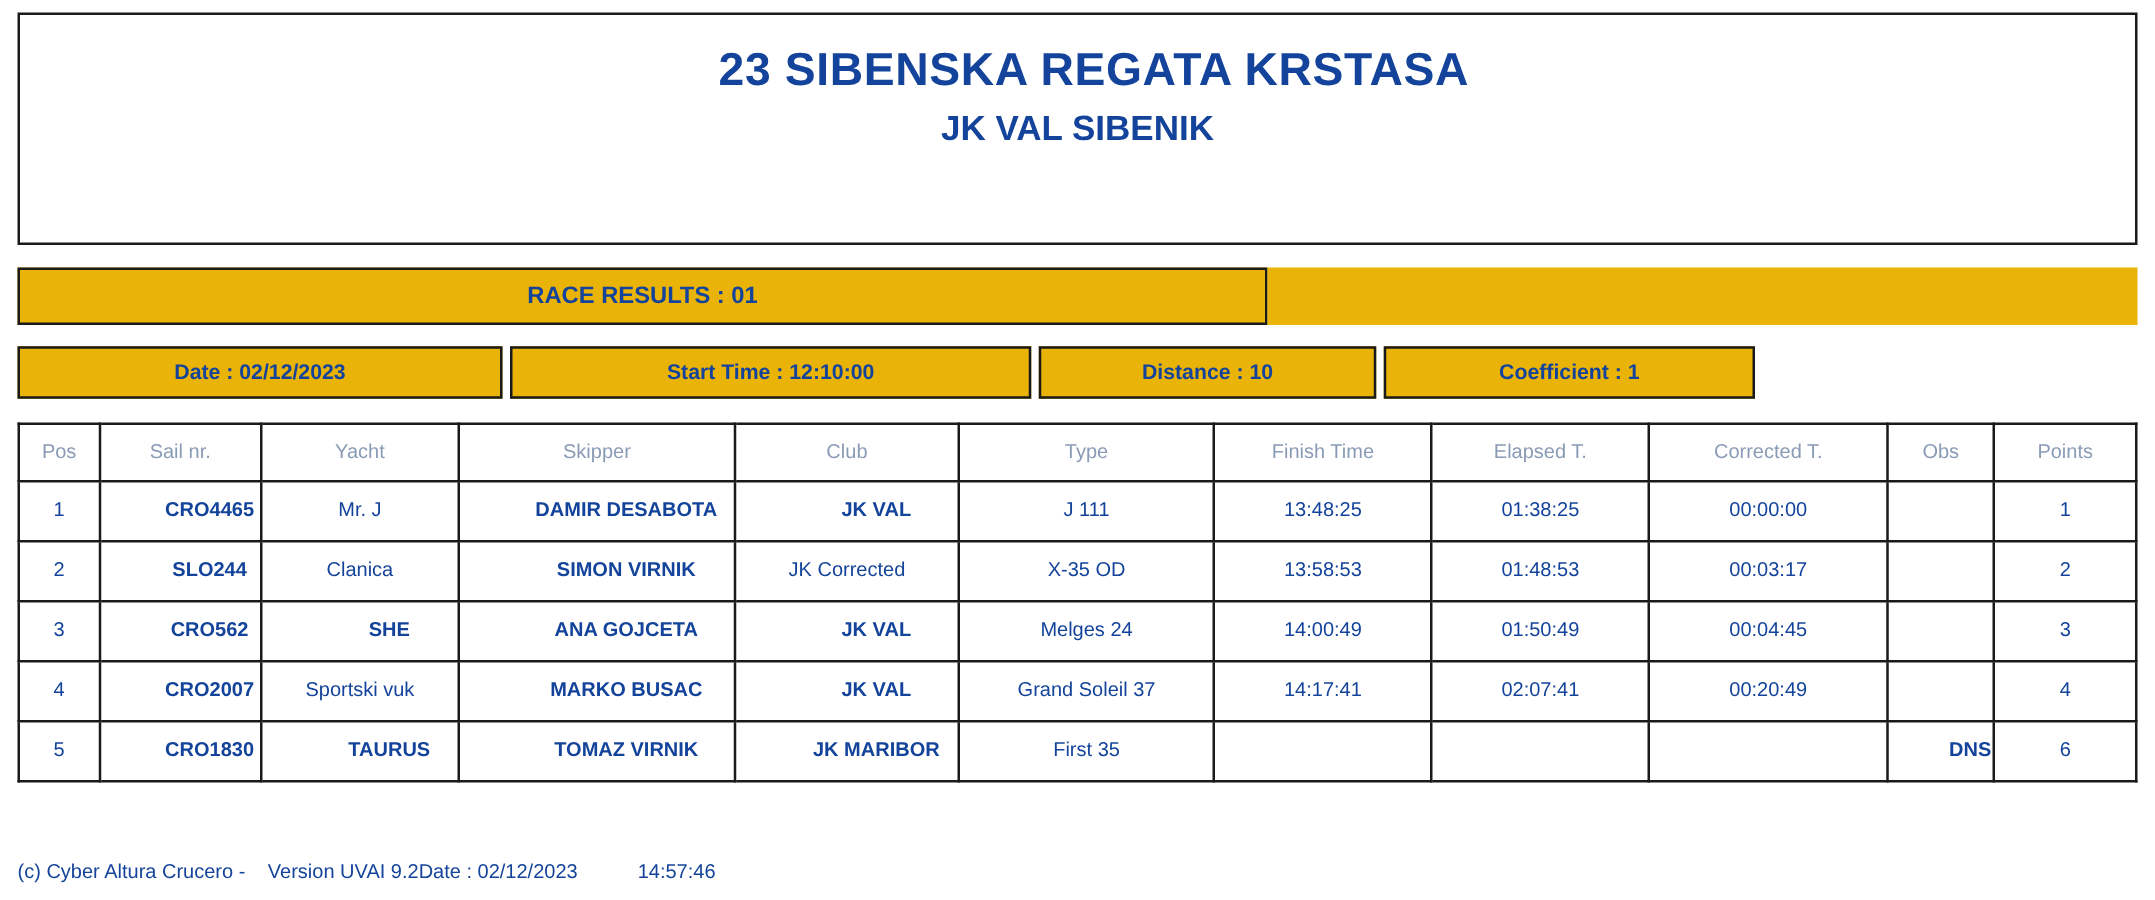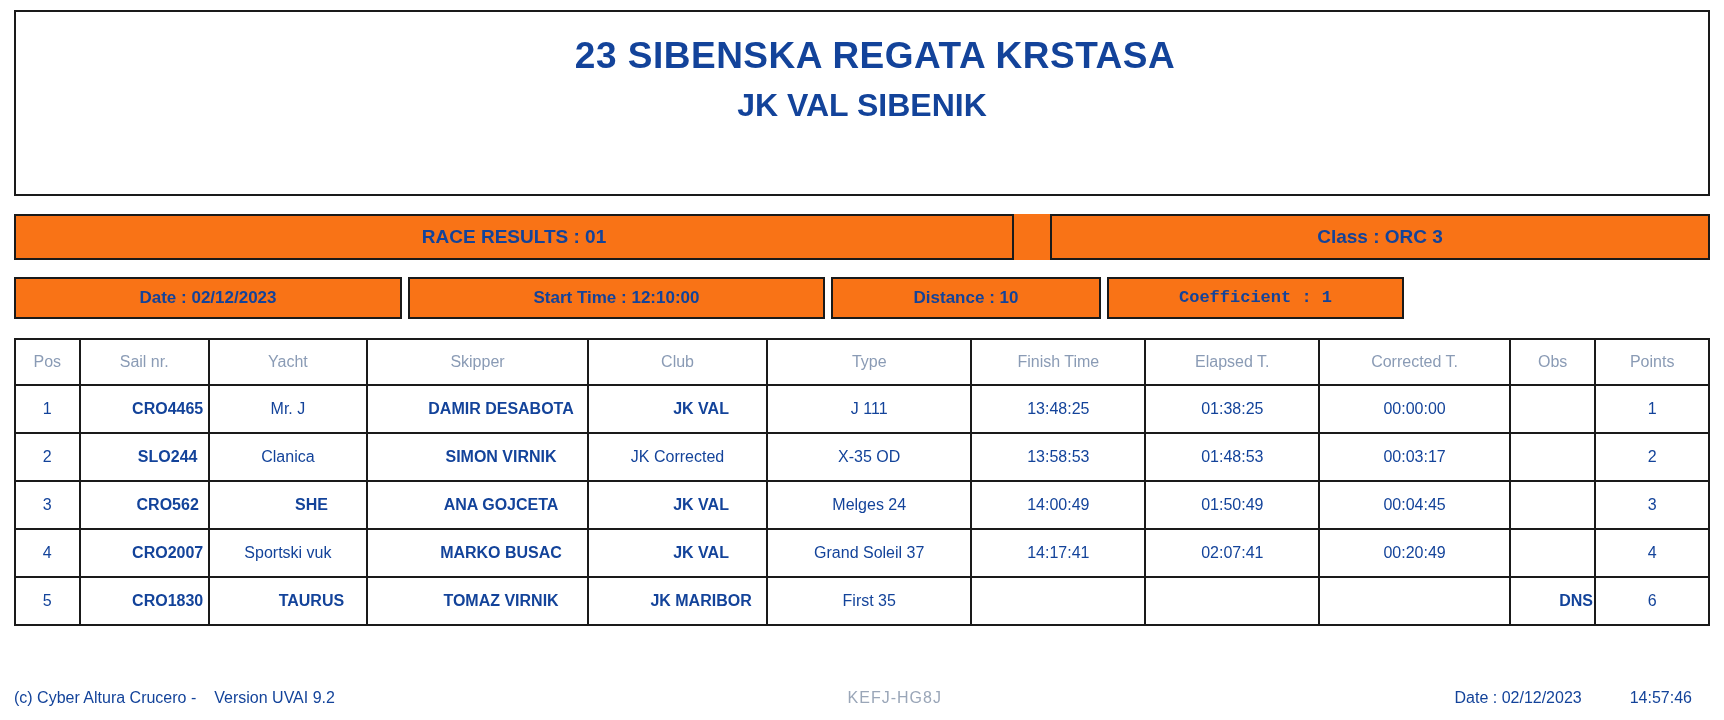--- a/index.html
+++ b/index.html
@@ -39,21 +39,21 @@
   }
   .header .title {
     font-size: 37px;
     font-weight: bold;
     letter-spacing: 0.5px;
     color: #13439a;
     line-height: 1.1;
     padding-left: 26px;
   }
   .header .subtitle {
-    font-size: 32px;
+    font-size: 28px;
     font-weight: bold;
     color: #13439a;
     margin-top: 10px;
   }
   .header .dates {
     font-size: 23px;
     font-weight: bold;
     color: #13439a;
     margin-top: 34px;
   }
@@ -65,39 +65,39 @@
   }
   .rowline .cell {
     border: 2px solid #1a1a1a;
     box-sizing: border-box;
     height: 46px;
     line-height: 42px;
     text-align: center;
     font-weight: bold;
     font-size: 19px;
     color: #13439a;
-    background: #f97316;
+    background: #eab308;
   }
   .race-bar .cell.results { flex: 0 0 1000px; }
   .race-bar .cell.spacer {
     flex: 1 1 auto;
     border: none;
   }
   .race-bar .cell.klass { flex: 0 0 660px; }
 
   .info-bar { margin-bottom: 19px; }
   .info-bar .cell {
     height: 42px;
     line-height: 38px;
     font-size: 17px;
   }
   .info-bar .c1 { flex: 0 0 388px; }
   .info-bar .c2 { flex: 0 0 417px; margin-left: 6px; }
   .info-bar .c3 { flex: 0 0 270px; margin-left: 6px; }
-  .info-bar .c4 { flex: 0 0 297px; margin-left: 6px; font-family: Liberation Mono, monospace; }
+  .info-bar .c4 { flex: 0 0 297px; margin-left: 6px; }
   .info-bar .c5 { flex: 1 1 auto;  margin-left: 6px; }
 
   
   table.results {
     border-collapse: collapse;
     width: 1696px;
     table-layout: fixed;
   }
   table.results th, table.results td {
     border: 2px solid #1a1a1a;
@@ -161,21 +161,20 @@
 <div class="page">
 
   <div class="box header">
     <div class="title">23 SIBENSKA REGATA KRSTASA</div>
     <div class="subtitle">JK VAL SIBENIK</div>
   </div>
 
   <div class="rowline race-bar">
     <div class="cell results">RACE RESULTS : 01</div>
     <div class="cell spacer"></div>
-    <div class="cell klass">Class : ORC 3</div>
   </div>
 
   <div class="rowline info-bar">
     <div class="cell c1">Date : 02/12/2023</div>
     <div class="cell c2">Start Time : 12:10:00</div>
     <div class="cell c3">Distance : 10</div>
     <div class="cell c4">Coefficient : 1</div>
   </div>
 
   <table class="results">
@@ -272,18 +271,17 @@
         <td></td>
         <td class="bold">DNS</td>
         <td>6</td>
       </tr>
     </tbody>
   </table>
 
   <div class="footer">
     <span class="left">(c) Cyber Altura Crucero -</span>
     <span class="version">Version UVAI 9.2</span>
-    <span class="mid">KEFJ-HG8J</span>
     <span class="date">Date : 02/12/2023</span>
     <span class="time">14:57:46</span>
   </div>
 
 </div>
 
 </body></html>

